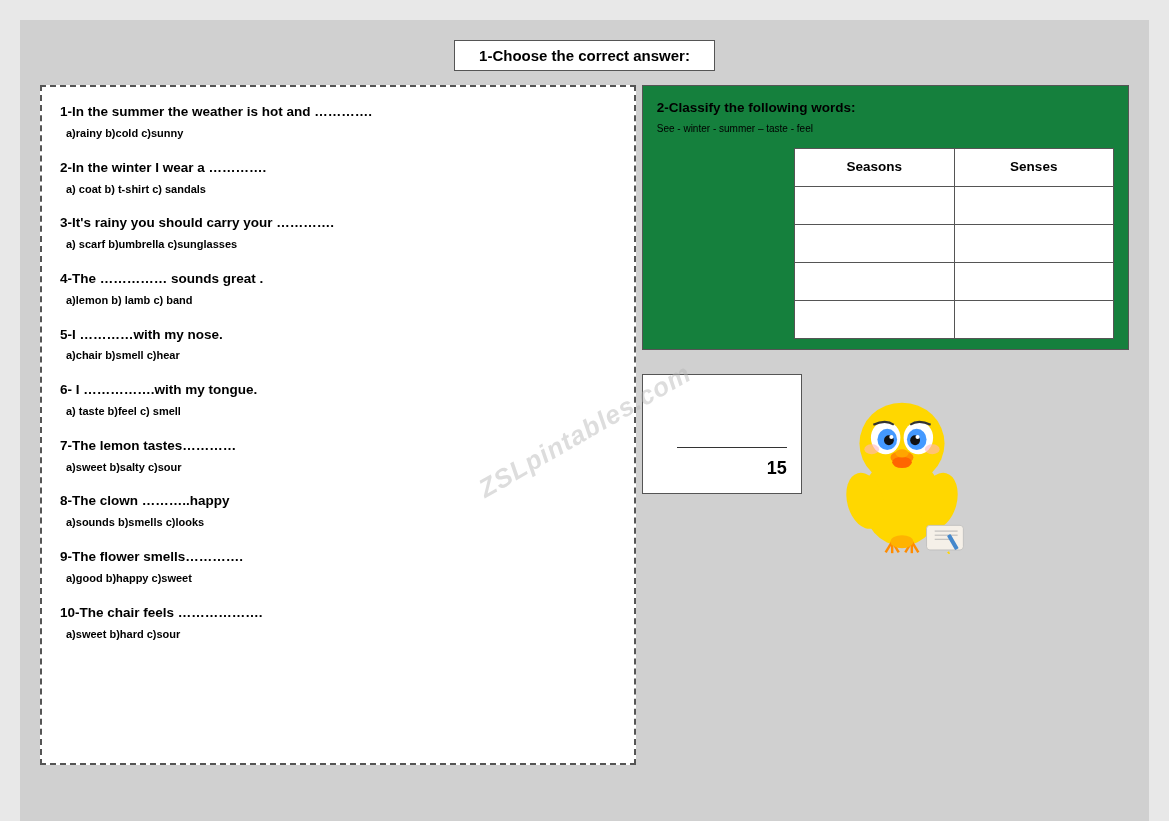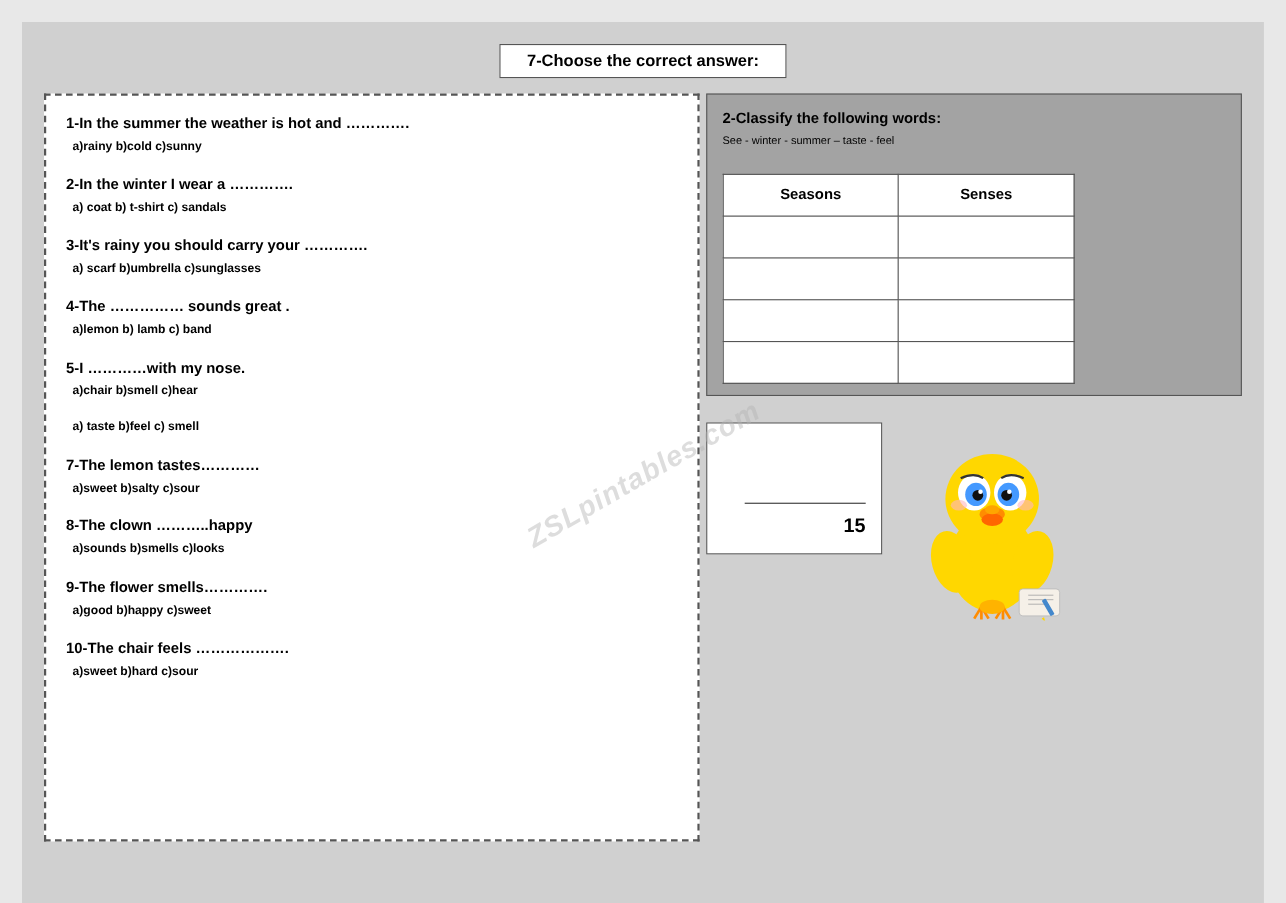--- a/index.html
+++ b/index.html
@@ -70,39 +70,39 @@
     
     .right-panel {
       width: 45%;
       display: flex;
       flex-direction: column;
       gap: 14px;
     }
 
     .classify-box {
       border: 1.5px solid #555;
-      background: #a3a3a3;
+      background: #15803d;
       padding: 10px 14px;
       font-size: 13.5px;
       line-height: 1.8;
     }
 
     .classify-box .classify-title {
       font-weight: bold;
     }
 
     .classify-box .classify-words {
       font-size: 10px;
     }
 
     
     .table-container {
-      margin-top: 20px;
-      display: flex;
-      justify-content: flex-start;
+      margin-top: 10px;
+      display: flex;
+      justify-content: flex-end;
     }
 
     .classify-table {
       border-collapse: collapse;
       width: 320px;
     }
 
     .classify-table th, .classify-table td {
       border: 1.5px solid #555;
       padding: 6px 14px;
@@ -184,21 +184,21 @@
       z-index: 10;
       letter-spacing: 1px;
     }
   </style>
 </head>
 <body>
 
 <div class="page">
 
   <div class="title-box">
-    <span>7-Choose the correct answer:</span>
+    <span>1-Choose the correct answer:</span>
   </div>
 
   <div class="watermark">ZSLpintables.com</div>
 
   <div class="main-content">
 
     <div class="left-panel">
 
       <div class="question-block">
         <div class="q-text">1-In the summer the weather  is hot and ………….</div>
@@ -219,20 +219,21 @@
         <div class="q-text">4-The …………… sounds great .</div>
         <div class="options">a)lemon   b) lamb   c) band</div>
       </div>
 
       <div class="question-block">
         <div class="q-text">5-I …………with my nose.</div>
         <div class="options">a)chair         b)smell     c)hear</div>
       </div>
 
       <div class="question-block">
+        <div class="q-text">6- I …………….with my tongue.</div>
         <div class="options">a) taste    b)feel        c) smell</div>
       </div>
 
       <div class="question-block">
         <div class="q-text">7-The  lemon  tastes…………</div>
         <div class="options">a)sweet       b)salty      c)sour</div>
       </div>
 
       <div class="question-block">
         <div class="q-text">8-The  clown ………..happy</div>

